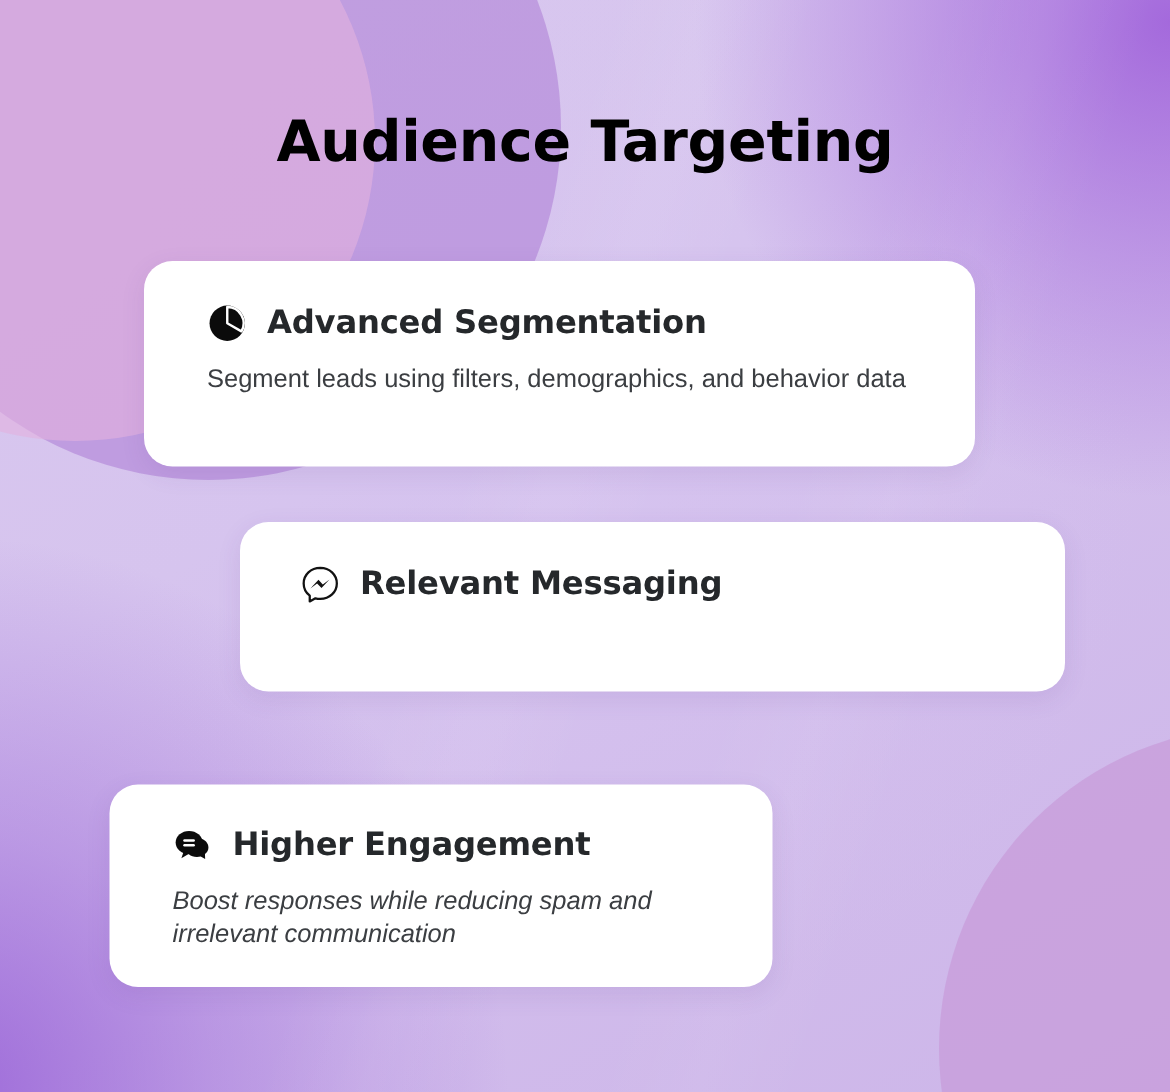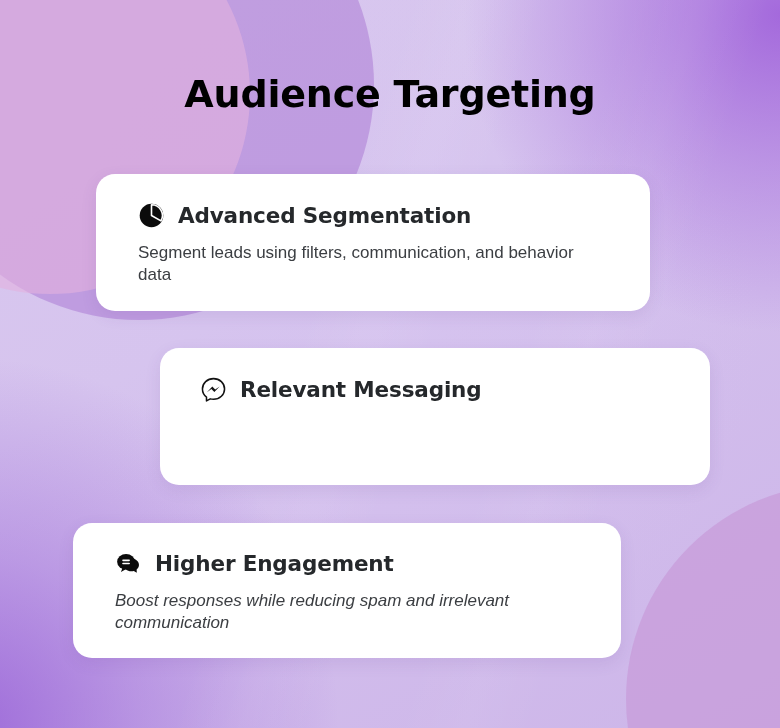--- a/index.html
+++ b/index.html
@@ -81,22 +81,22 @@
 
   
   .card {
     position: absolute;
     background: #ffffff;
     border-radius: 19px;
     box-sizing: border-box;
     box-shadow: 0 5px 16px rgba(92, 52, 140, 0.10);
   }
   #card-0 { left: 73px;  top: 174px; width: 554px; height: 137px; padding: 26px 28px 0 42px; margin-left: 23px; }
-  #card-1 { left: 160px; top: 348px; width: 550px; height: 137px; padding: 26px 28px 0 40px; }
-  #card-2 { left: 73px;  top: 523px; width: 548px; height: 135px; padding: 25px 28px 0 42px; }
+  #card-1 { left: 160px; top: 348px; width: 550px; height: 113px; padding: 26px 28px 0 40px; }
+  #card-2 { left: 73px;  top: 523px; width: 442px; height: 135px; padding: 25px 28px 0 42px; }
 
   .card-head {
     display: flex;
     align-items: center;
     gap: 13px;
     height: 30px;
   }
   .card-icon {
     width: 27px;
     height: 27px;
@@ -137,21 +137,21 @@
   <div class="card" id="card-0">
     <div class="card-head">
       <span class="card-icon">
         <svg viewBox="0 0 32 32" width="27" height="27" aria-hidden="true">
           <circle cx="16" cy="16" r="14" fill="#0b0b0b"></circle>
           <path d="M16 3.2 L16 16 L27.2 22.4 A12.8 12.8 0 0 0 16 3.2 Z" fill="none" stroke="#ffffff" stroke-width="1.9" stroke-linejoin="round"></path>
         </svg>
       </span>
       <span class="card-title">Advanced Segmentation</span>
     </div>
-    <div class="card-desc">Segment leads using filters, communication, and behavior data</div>
+    <div class="card-desc">Segment leads using filters, demographics, and behavior data</div>
   </div>
 
   <div class="card" id="card-1">
     <div class="card-head">
       <span class="card-icon">
         <svg viewBox="0 0 32 32" width="27" height="27" aria-hidden="true">
           <path d="M16 3.1 C8.6 3.1 2.9 8.5 2.9 15.4 c0 3.9 1.85 7.35 4.8 9.6 l0 4.55 l4.45 -2.45
                    c1.2 0.33 2.5 0.5 3.85 0.5 c7.4 0 13.1 -5.4 13.1 -12.2 C29.1 8.5 23.4 3.1 16 3.1 Z" fill="none" stroke="#121212" stroke-width="1.8" stroke-linejoin="round"></path>
           <path d="M8.2 19.3 L14.6 12.5 L18.0 16.1 L23.3 12.3 L17.0 19.0 L13.5 15.5 Z" fill="#121212"></path>
         </svg>

